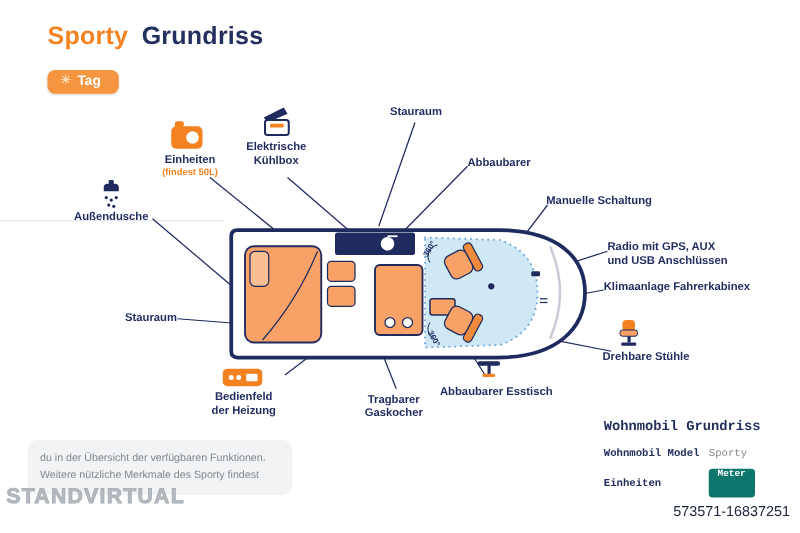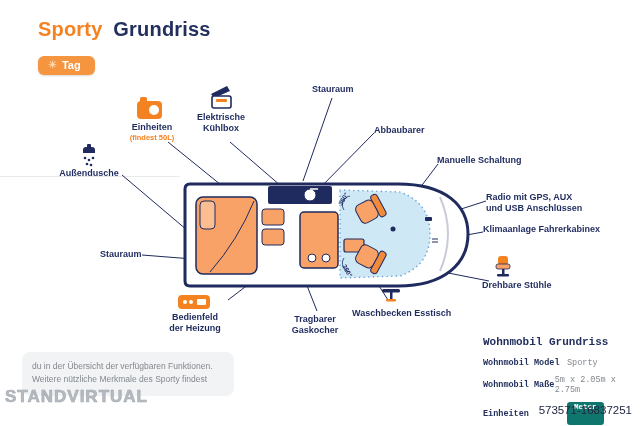--- a/index.html
+++ b/index.html
@@ -190,43 +190,39 @@
   <div class="abs lbl center" style="left:54px;top:168px;width:70px;">Außendusche</div>
 
   <div class="abs lbl" style="left:486px;top:192px;width:100px;">Radio mit GPS, AUX und USB Anschlüssen</div>
 
   <div class="abs lbl" style="left:483px;top:224px;width:150px;">Klimaanlage Fahrerkabinex</div>
 
   <div class="abs lbl" style="left:100px;top:249px;">Stauraum</div>
 
   <div class="abs lbl" style="left:482px;top:280px;">Drehbare Stühle</div>
 
-  <div class="abs lbl" style="left:352px;top:308px;">Waschbecken Esstisch</div>
+  <div class="abs lbl" style="left:352px;top:308px;">Abbaubarer Esstisch</div>
 
   <div class="abs lbl center" style="left:288px;top:314px;width:54px;">Tragbarer Gaskocher</div>
 
   <div class="abs lbl center" style="left:166px;top:312px;width:58px;">Bedienfeld der Heizung</div>
 
   <div class="abs note-box">
     <span style="display:block;">du in der Übersicht der verfügbaren Funktionen.</span>
     <span style="display:block;">Weitere nützliche Merkmale des Sporty findest</span>
   </div>
   <div class="abs watermark">STANDVIRTUAL</div>
 
   <div class="abs details">
     <h3>Wohnmobil Grundriss</h3>
     <div class="drow">
       <span class="dl">Wohnmobil Model</span>
       <span class="dv">Sporty</span>
     </div>
     <div class="drow">
-      <span class="dl">Wohnmobil Maße</span>
-      <span class="dv">5m x 2.05m x 2.75m</span>
-    </div>
-    <div class="drow">
       <span class="dl">Einheiten</span>
       <span class="pill">Meter</span>
     </div>
   </div>
 
   <div class="abs listing-id">573571-16837251</div>
 
 </div>
 
 </body></html>

